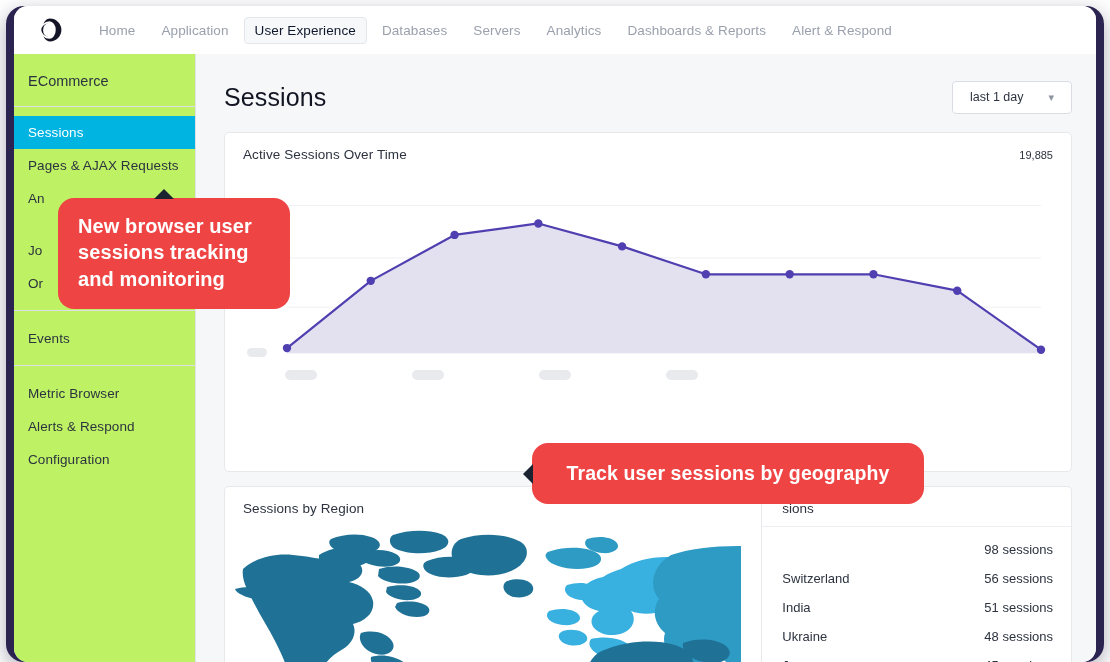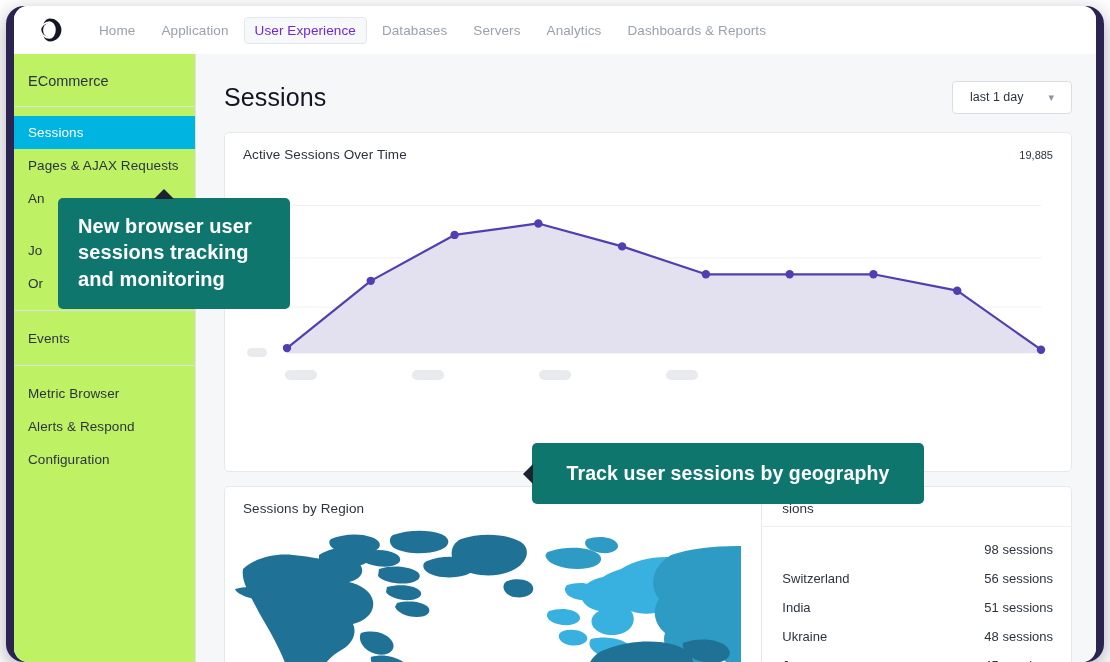--- a/index.html
+++ b/index.html
@@ -44,21 +44,21 @@
   .navitems { display: flex; align-items: flex-start; margin-left: 20px; gap: 4px; }
   .navitem {
     font-size: 13.5px;
     color: #9aa0ac;
     padding: 6px 11px;
     border-radius: 4px;
     white-space: nowrap;
     letter-spacing: .1px;
   }
   .navitem.active {
-    color: #6d28d9;
+    color: #0f172a;
     background: #f7f8fa;
     border: 1px solid #e3e6ec;
     padding: 5px 10px;
   }
 
   
   #sidebar {
     position: absolute;
     left: 0; top: 48px;
     width: 182px; height: 608px;
@@ -180,23 +180,23 @@
     padding: 0 18px 0 20px;
     height: 29px;
     font-size: 13px;
     color: #2c333f;
   }
   .tbl-rows { padding-top: 8px; }
 
   
   .tooltip {
     position: absolute;
-    background: #0f766e;
+    background: #ef4444;
     color: #ffffff;
-    border-radius: 5px;
+    border-radius: 16px;
     z-index: 50;
     letter-spacing: .1px;
   }
   #tooltip1 {
     left: 44px; top: 192px;
     width: 232px;
     padding: 15px 18px 17px 20px;
     font-size: 20px;
     line-height: 1.32;
     font-weight: 700;
@@ -243,20 +243,21 @@
       </svg>
     </div>
     <div class="navitems">
       <div class="navitem">Home</div>
       <div class="navitem">Application</div>
       <div class="navitem active">User Experience</div>
       <div class="navitem">Databases</div>
       <div class="navitem">Servers</div>
       <div class="navitem">Analytics</div>
       <div class="navitem">Dashboards &amp; Reports</div>
+      <div class="navitem">Alert &amp; Respond</div>
     </div>
   </div>
 
   <div id="sidebar">
     <div class="side-section" style="padding:8px 0 6px 0;">
       <div class="side-title">ECommerce</div>
     </div>
     <div class="side-divider"></div>
 
     <div class="side-section" style="padding-top:9px;">

